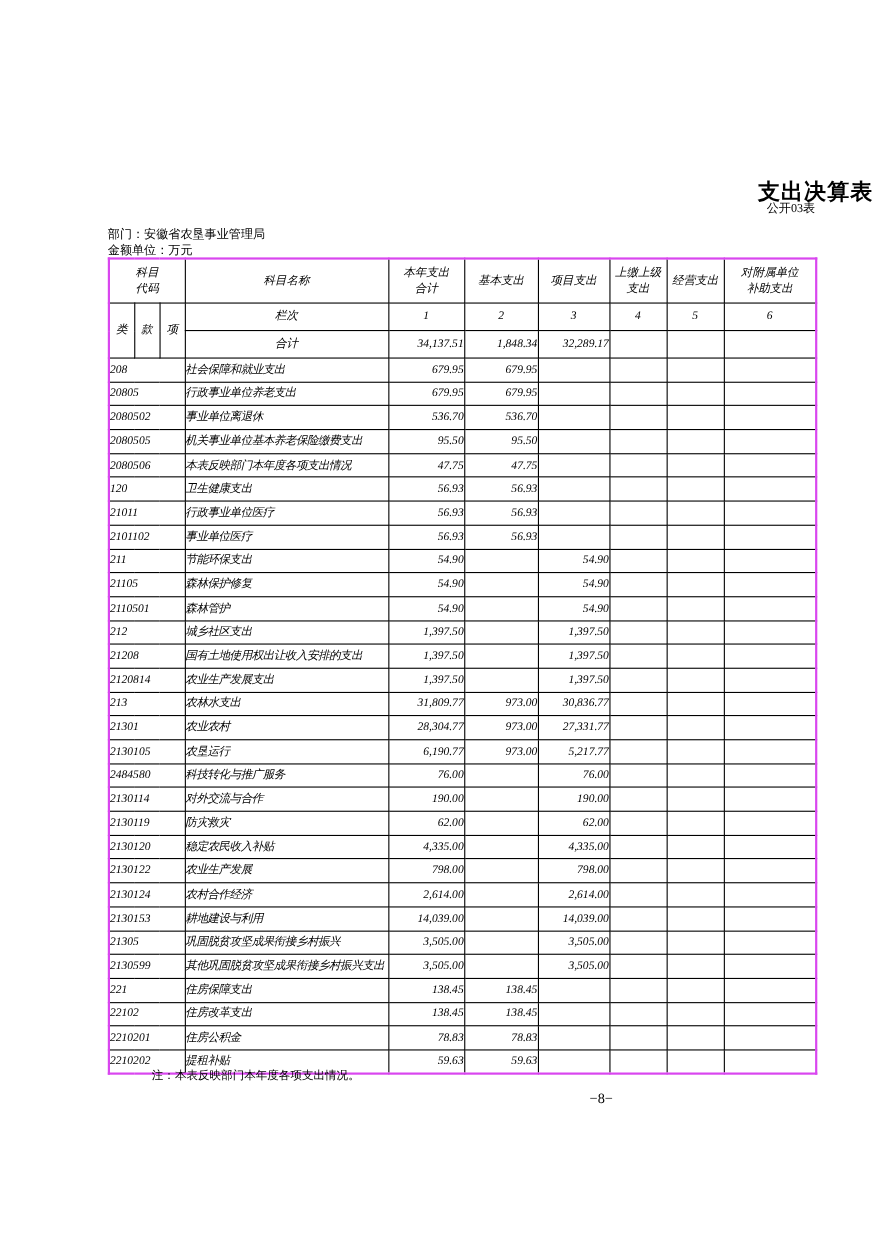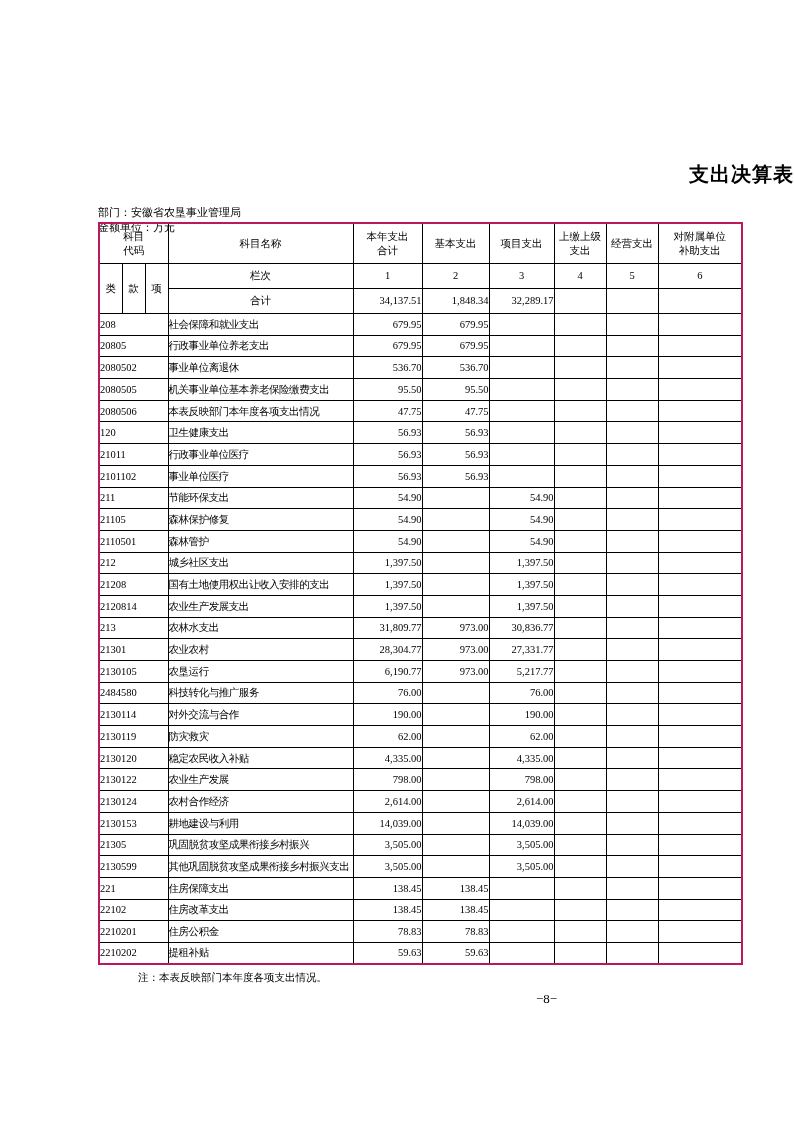--- a/index.html
+++ b/index.html
@@ -4,22 +4,22 @@
 <style>
   html,body{margin:0;padding:0;background:#fff;}
   .page{position:relative;width:794px;height:1123px;background:#ffffff;
         font-family:"Liberation Serif","DejaVu Serif",serif;color:#000;overflow:hidden;}
   .title{position:absolute;top:141px;left:0;width:794px;text-align:right;
          font-family:"Liberation Sans","DejaVu Sans",sans-serif;
          font-weight:bold;font-size:20px;letter-spacing:1px;margin-top:20px;}
   .table-label{position:absolute;top:182px;left:98px;width:643px;text-align:right;font-size:11px;}
   .meta-row{position:absolute;top:205px;left:98px;width:643px;display:flex;
             justify-content:space-between;font-size:11px;flex-direction:column;}
-  table.main{position:absolute;left:98px;top:222px;width:643px;border-collapse:collapse;
-             table-layout:fixed;border:2px solid #be185d;font-size:10.5px;}
+  table.main{position:absolute;left:98px;top:234px;width:643px;border-collapse:collapse;
+             table-layout:fixed;border:2px solid #d946ef;font-size:10.5px;font-style:italic;}
   table.main th,table.main td{border:1px solid #000;padding:0;overflow:hidden;
              font-weight:normal;vertical-align:middle;line-height:1.25;}
   thead tr.h1 th{height:39px;text-align:center;}
   thead tr.h2 th{height:24px;text-align:center;}
   thead tr.h3 th,thead tr.h3 td{height:24px;}
   .pre{white-space:pre-line;}
   .center{text-align:center;}
   tbody tr{height:21.7px;}
   td.code{text-align:left;padding-left:3px;}
   td.name{text-align:left;padding-left:3px;letter-spacing:-0.45px;white-space:nowrap;}
@@ -28,20 +28,21 @@
   .note{position:absolute;top:971px;left:101px;font-size:10.5px;margin-left:37px;}
   .page-number{position:absolute;top:991px;left:536px;font-size:13px;}
 </style>
 </head>
 <body>
 
 <div class="page">
 
   <div class="title">支出决算表</div>
 
+  <div class="table-label">公开03表</div>
 
   <div class="meta-row">
     <span>部门：安徽省农垦事业管理局</span>
     <span>金额单位：万元</span>
   </div>
 
   <table class="main">
     <colgroup>
       <col style="width:23px">
         <col style="width:23px">

